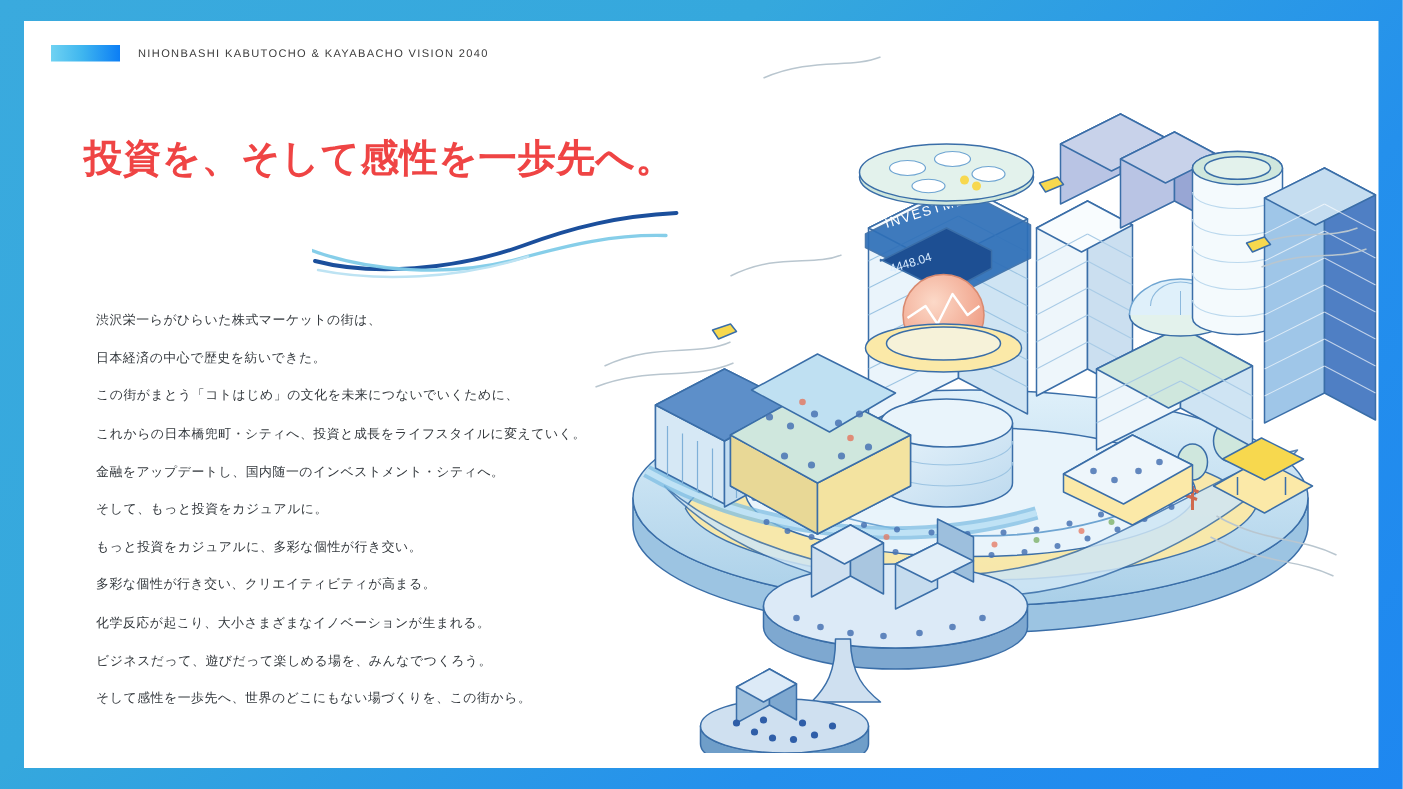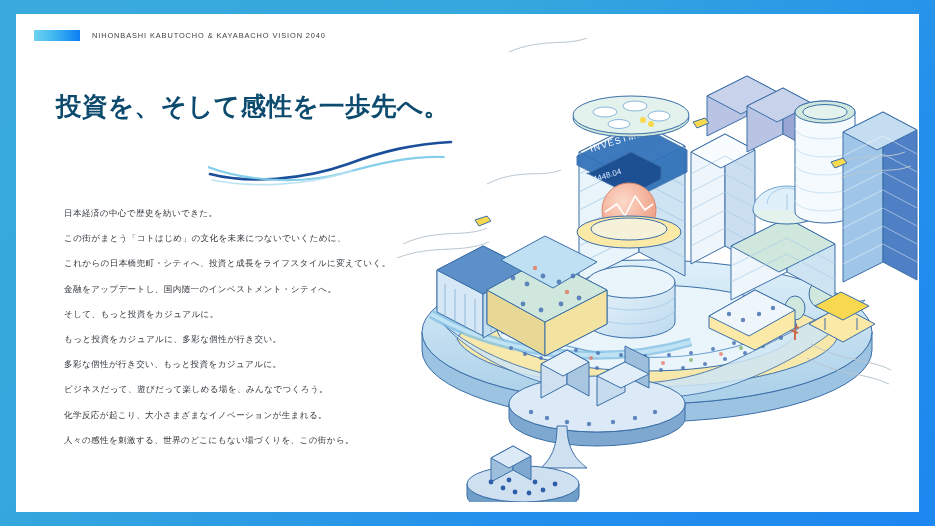--- a/index.html
+++ b/index.html
@@ -33,21 +33,21 @@
   }
   #header-title{
     font-size:7.4px;letter-spacing:.9px;color:#3c3c3c;white-space:nowrap;
   }
 
   
   #headline{
     position:absolute;left:40px;top:80px;width:400px;
   }
   .hl-line{
-    font-size:25.5px;font-weight:bold;color:#0c4a6e;
+    font-size:25.5px;font-weight:bold;color:#ef4444;
     letter-spacing:.5px;line-height:1;white-space:nowrap;
   }
   #hl-line1{margin-bottom:21px;}
   #swoosh{
     position:absolute;left:152px;top:46px;width:250px;height:46px;pointer-events:none;
   }
 
   
   #body-copy{
     position:absolute;left:48px;top:195px;width:330px;
@@ -77,30 +77,31 @@
     <div id="headline">
       <div class="hl-line" id="hl-line1">投資を、そして感性を一歩先へ。</div>
       <svg id="swoosh" viewBox="0 0 250 46">
         <path d="M2 34 C 40 44, 95 40, 140 24 C 175 11, 205 4, 243 2" fill="none" stroke="#1b4f9c" stroke-width="2.6" stroke-linecap="round"></path>
         <path d="M0 27 C 38 41, 92 45, 136 33 C 172 23, 202 16, 236 17" fill="none" stroke="#7fcbe8" stroke-width="2.2" stroke-linecap="round" opacity=".95"></path>
         <path d="M4 40 C 44 48, 98 46, 144 31" fill="none" stroke="#bde3f3" stroke-width="1.6" stroke-linecap="round"></path>
       </svg>
     </div>
 
     <div id="body-copy">
+      <div class="body-line">渋沢栄一らがひらいた株式マーケットの街は、</div>
       <div class="body-line">日本経済の中心で歴史を紡いできた。</div>
       <div class="body-line">この街がまとう「コトはじめ」の文化を未来につないでいくために、</div>
       <div class="body-line">これからの日本橋兜町・シティへ、投資と成長をライフスタイルに変えていく。</div>
       <div class="body-line">金融をアップデートし、国内随一のインベストメント・シティへ。</div>
       <div class="body-line">そして、もっと投資をカジュアルに。</div>
       <div class="body-line">もっと投資をカジュアルに、多彩な個性が行き交い。</div>
-      <div class="body-line">多彩な個性が行き交い、もっと投資をカジュアルに。</div>
+      <div class="body-line">多彩な個性が行き交い、クリエイティビティが高まる。</div>
+      <div class="body-line">化学反応が起こり、大小さまざまなイノベーションが生まれる。</div>
       <div class="body-line">ビジネスだって、遊びだって楽しめる場を、みんなでつくろう。</div>
-      <div class="body-line">化学反応が起こり、大小さまざまなイノベーションが生まれる。</div>
-      <div class="body-line">人々の感性を刺激する、世界のどこにもない場づくりを、この街から。</div>
+      <div class="body-line">そして感性を一歩先へ、世界のどこにもない場づくりを、この街から。</div>
     </div>
 
     <div id="illustration">
       <svg viewBox="0 0 528 470" xmlns="http://www.w3.org/2000/svg">
         <defs>
           <linearGradient id="discG" x1="0" y1="0" x2="0" y2="1">
             <stop offset="0" stop-color="#dff0fa"></stop>
             <stop offset="1" stop-color="#a9cfe8"></stop>
           </linearGradient>
           <linearGradient id="glassG" x1="0" y1="0" x2="1" y2="1">

